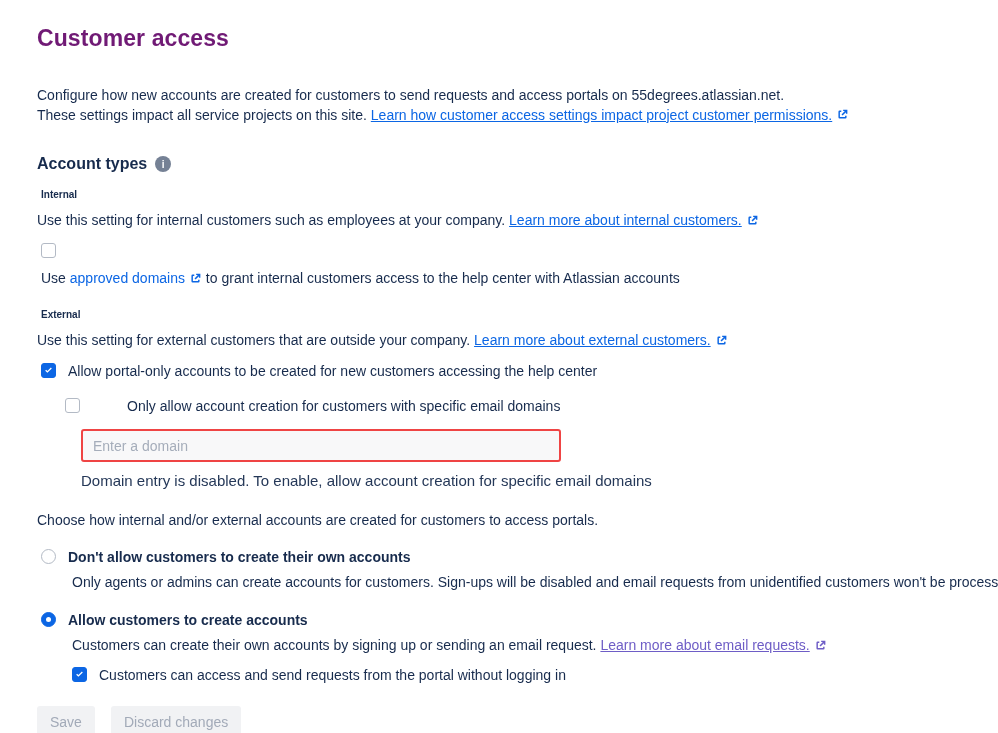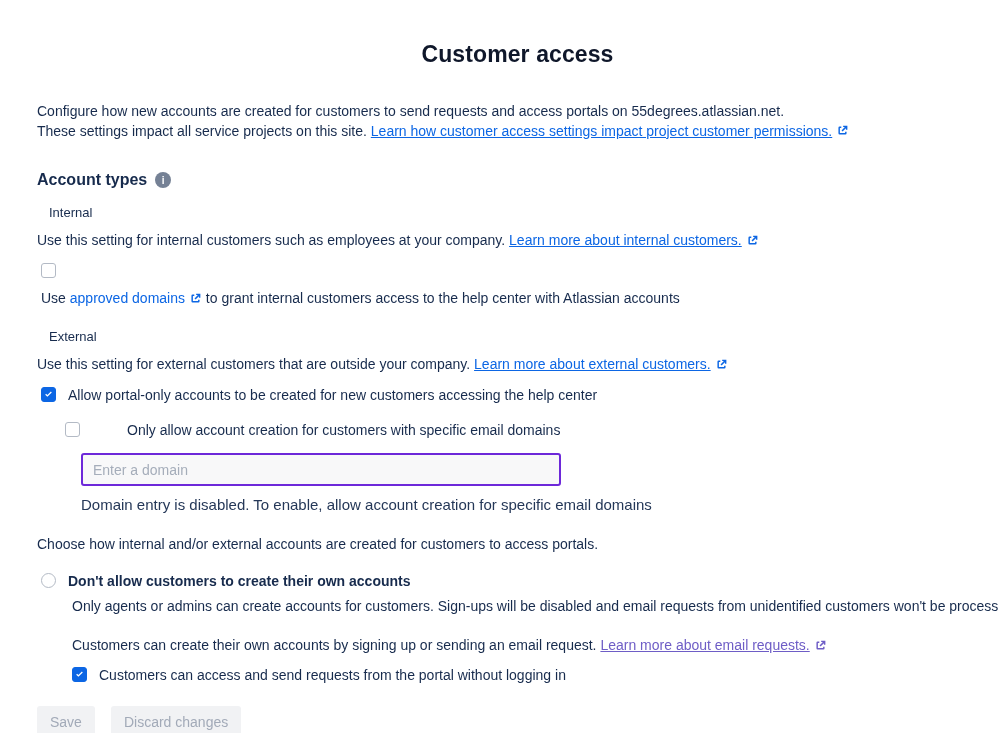--- a/index.html
+++ b/index.html
@@ -7,31 +7,31 @@
   body {
     width: 998px; height: 733px; overflow: hidden;
     background: #ffffff;
     font-family: "Liberation Sans", sans-serif;
     color: #172B4D;
     font-size: 14px;
   }
   .content { padding: 25px 0 0 37px; }
 
   h1.page-title {
-    font-size: 23px; font-weight: 700; color: #0f172a;
-    margin: 16px 0 34px 0; letter-spacing: 0.1px; text-align: center;
+    font-size: 23px; font-weight: 700; color: #701a75;
+    margin: 0 0 34px 0; letter-spacing: 0.1px;
   }
   .intro { margin: 0 0 30px 0; line-height: 19.5px; }
   .intro .line { display: block; }
 
   h2.section-heading {
     font-size: 16px; font-weight: 700; margin: 12px 0 16px 0;
     display: flex; align-items: center; gap: 8px;
   }
-  h3.sub-heading { font-size: 13px; font-weight: 400; margin: 0 0 11px 12px; }
+  h3.sub-heading { font-size: 10px; font-weight: 700; margin: 0 0 11px 4px; }
   p.desc { margin: 0 0 14px 0; line-height: 18px; }
 
   a.link { color: #0C66E4; text-decoration: underline; cursor: pointer; }
   a.link-plain { color: #0C66E4; font-weight: 500; text-decoration: none; cursor: pointer; }
   a.link-visited { color: #6E5DC6; text-decoration: underline; cursor: pointer; }
   .ext-icon { display: inline-block; vertical-align: -1.5px; margin-left: 4px; }
 
   .info-badge {
     width: 16px; height: 16px; border-radius: 50%;
     background: #758195; color: #ffffff;
@@ -61,21 +61,21 @@
     flex: 0 0 auto; margin-top: 0px;
     display: inline-flex; align-items: center; justify-content: center;
     cursor: pointer;
   }
   .radio.selected { background: #0C66E4; border-color: #0C66E4; }
   .radio.selected .dot { width: 5px; height: 5px; border-radius: 50%; background: #ffffff; }
 
   .field-wrap { margin: 0 0 8px 44px; }
   .domain-input {
     width: 480px; height: 33px;
-    background: #F8F8F9; border: 2px solid #6d28d9; border-radius: 3px;
+    background: #F8F8F9; border: 2px solid #ef4444; border-radius: 3px;
     padding: 0 10px; font-size: 14px; font-family: "Liberation Sans", sans-serif;
     color: #172B4D;
   }
   .domain-input::placeholder { color: #A5ADBA; }
   .helper-text { margin: 12px 0 24px 44px; font-size: 15px; line-height: 13px; color: #253858; }
 
   .radio-option { margin-bottom: 18px; }
   .radio-option .option-row { margin-bottom: 7px; }
   .radio-label { font-weight: 700; }
   .radio-desc {
@@ -157,20 +157,26 @@
 
   <div class="radio-option">
     <div class="option-row">
       <span class="radio"></span>
       <span class="radio-label">Don't allow customers to create their own accounts</span>
     </div>
     <p class="radio-desc">Only agents or admins can create accounts for customers. Sign-ups will be disabled and email requests from unidentified customers won't be processed</p>
   </div>
 
   <div class="radio-option" style="margin-top:21px;">
+    <div class="option-row">
+      <span class="radio selected">
+          <span class="dot"></span>
+        </span>
+      <span class="radio-label">Allow customers to create accounts</span>
+    </div>
     <p class="radio-desc"><span>Customers can create their own accounts by signing up or sending an email request. </span><a class="link-visited"><span>Learn more about email requests.</span><span class="ext-icon"><svg class="check-svg" width="13" height="13" viewBox="0 0 16 16">
               <path fill="#6E5DC6" d="M4.5 3A1.5 1.5 0 0 0 3 4.5v7A1.5 1.5 0 0 0 4.5 13h7a1.5 1.5 0 0 0 1.5-1.5V9.5h-1.8v1.7H4.8V4.8h1.7V3H4.5z"></path>
               <path fill="#6E5DC6" d="M8.8 2H14v5.2h-1.8V5.1L8.1 9.2 6.8 7.9l4.1-4.1H8.8V2z"></path>
             </svg></span></a></p>
 
     <div class="option-row nested-under-radio">
       <span class="checkbox checked">
           <svg class="check-svg" width="11" height="11" viewBox="0 0 16 16">
             <path d="M6.4 11.4 3.2 8.2l1.3-1.3 1.9 1.9 5.1-5.1 1.3 1.3z" fill="#ffffff"></path>
           </svg>

